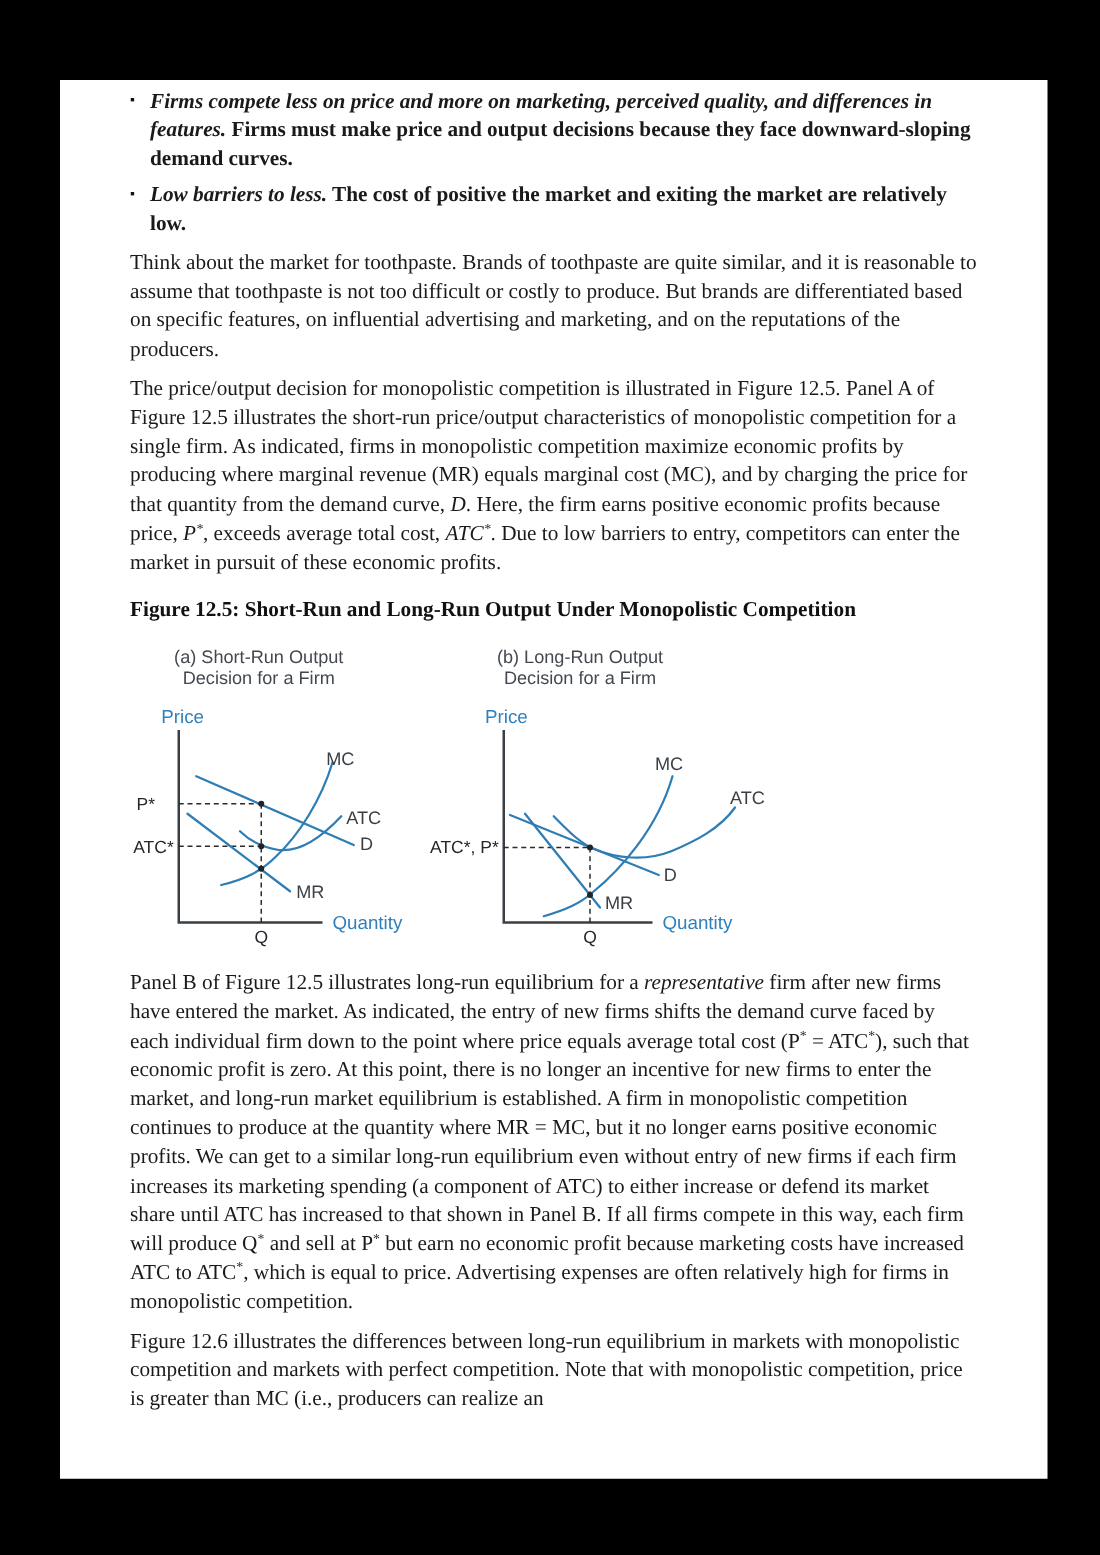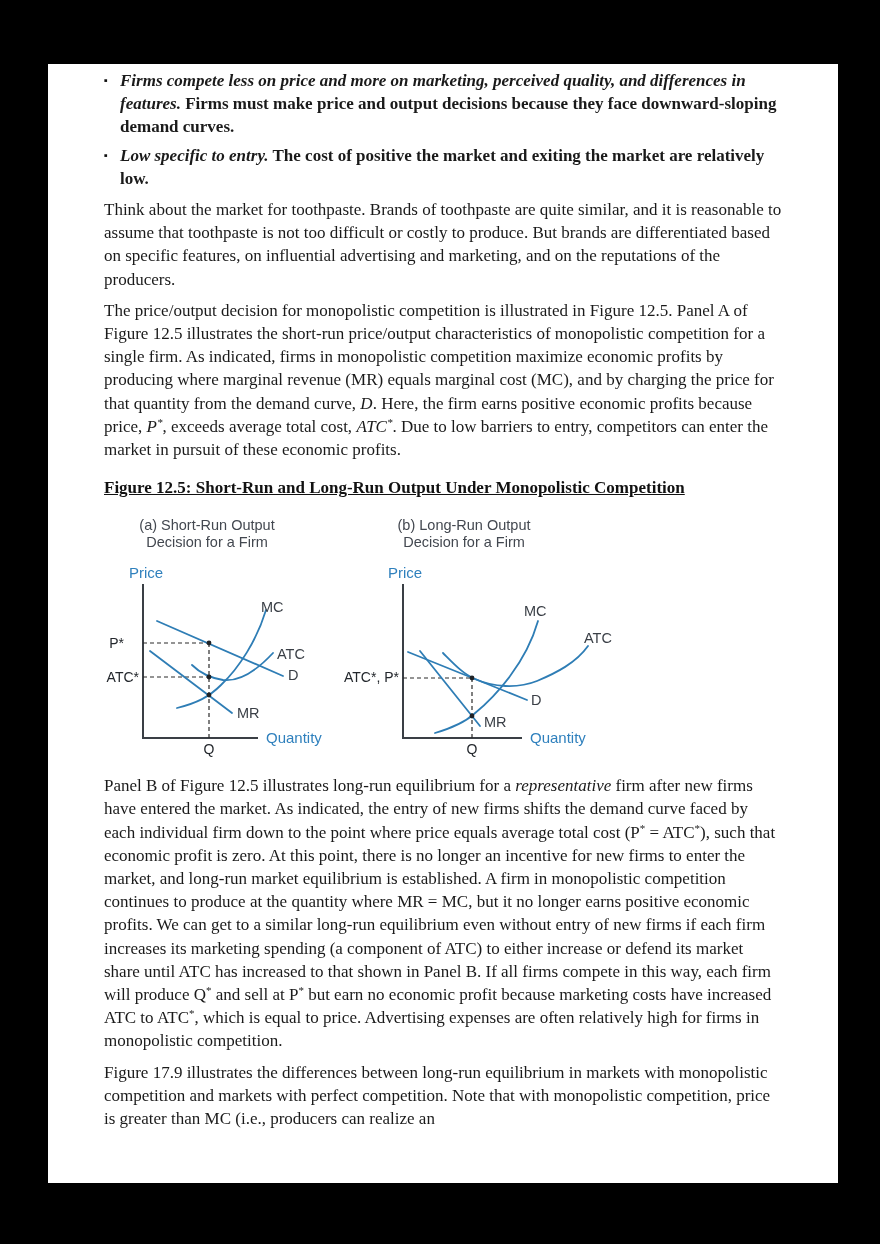--- a/index.html
+++ b/index.html
@@ -23,21 +23,20 @@
     flex:0 0 16px; width:16px; font-size:11px; line-height:23.2px;
     color:#111; text-align:left;
   }
   .btext { flex:1;font-weight:bold; }
   .i { font-style:italic; }
   .sup { font-size:11px; vertical-align:6px; line-height:0; }
   p { margin:0 0 8px 0; }
   .caption {
     margin:16px 0 0 0; font-weight:bold; font-size:17px; line-height:21px;
     color:#111;
-    text-decoration:underline;
   }
   .figure {
     position:relative; height:240px; margin:18px -56px 18px -56px;
   }
   .panel { position:absolute; top:0; }
   
   .ptitle { font:14.5px "Liberation Sans", sans-serif; fill:#434850; }
   .axlabel { font:15px "Liberation Sans", sans-serif; fill:#2f80bd; }
   .clabel { font:14.5px "Liberation Sans", sans-serif; fill:#3a3f46; }
   .tick { font:14px "Liberation Sans", sans-serif; fill:#23272c; }
@@ -52,21 +51,21 @@
 <div class="paper">
   <div class="content">
 
     <div class="bullets">
       <div class="bullet-row">
         <span class="marker">▪</span>
         <span class="btext"><span class="i">Firms compete less on price and more on marketing, perceived quality, and differences in features.</span><span> Firms must make price and output decisions because they face downward-sloping demand curves.</span></span>
       </div>
       <div class="bullet-row">
         <span class="marker">▪</span>
-        <span class="btext"><span class="i">Low specific to entry.</span><span> The cost of positive the market and exiting the market are relatively low.</span></span>
+        <span class="btext"><span class="i">Low barriers to less.</span><span> The cost of positive the market and exiting the market are relatively low.</span></span>
       </div>
     </div>
 
     <p>Think about the market for toothpaste. Brands of toothpaste are quite similar, and it is reasonable to assume that toothpaste is not too difficult or costly to produce. But brands are differentiated based on specific features, on influential advertising and marketing, and on the reputations of the producers.</p>
 
     <p><span>The price/output decision for monopolistic competition is illustrated in Figure 12.5. Panel A of Figure 12.5 illustrates the short-run price/output characteristics of monopolistic competition for a single firm. As indicated, firms in monopolistic competition maximize economic profits by producing where marginal revenue (MR) equals marginal cost (MC), and by charging the price for that quantity from the demand curve, </span><span class="i">D</span><span>. Here, the firm earns positive economic profits because price, </span><span class="i">P</span><span class="sup i">*</span><span>, exceeds average total cost, </span><span class="i">ATC</span><span class="sup i">*</span><span>. Due to low barriers to entry, competitors can enter the market in pursuit of these economic profits.</span></p>
 
     <div class="caption">Figure 12.5: Short-Run and Long-Run Output Under Monopolistic Competition</div>
 
     <div class="figure">
@@ -126,16 +125,16 @@
 
         <text x="184" y="100" class="clabel">MC</text>
         <text x="244" y="127" class="clabel">ATC</text>
         <text x="191" y="189" class="clabel">D</text>
         <text x="144" y="211" class="clabel">MR</text>
       </svg>
     </div>
 
     <p><span>Panel B of Figure 12.5 illustrates long-run equilibrium for a </span><span class="i">representative</span><span> firm after new firms have entered the market. As indicated, the entry of new firms shifts the demand curve faced by each individual firm down to the point where price equals average total cost (P</span><span class="sup">*</span><span> = ATC</span><span class="sup">*</span><span>), such that economic profit is zero. At this point, there is no longer an incentive for new firms to enter the market, and long-run market equilibrium is established. A firm in monopolistic competition continues to produce at the quantity where MR = MC, but it no longer earns positive economic profits. We can get to a similar long-run equilibrium even without entry of new firms if each firm increases its marketing spending (a component of ATC) to either increase or defend its market share until ATC has increased to that shown in Panel B. If all firms compete in this way, each firm will produce Q</span><span class="sup">*</span><span> and sell at P</span><span class="sup">*</span><span> but earn no economic profit because marketing costs have increased ATC to ATC</span><span class="sup">*</span><span>, which is equal to price. Advertising expenses are often relatively high for firms in monopolistic competition.</span></p>
 
-    <p>Figure 17.9 illustrates the differences between long-run equilibrium in markets with monopolistic competition and markets with perfect competition. Note that with monopolistic competition, price is greater than MC (i.e., producers can realize an</p>
+    <p>Figure 12.6 illustrates the differences between long-run equilibrium in markets with monopolistic competition and markets with perfect competition. Note that with monopolistic competition, price is greater than MC (i.e., producers can realize an</p>
 
   </div>
 </div>
 
 </body></html>

